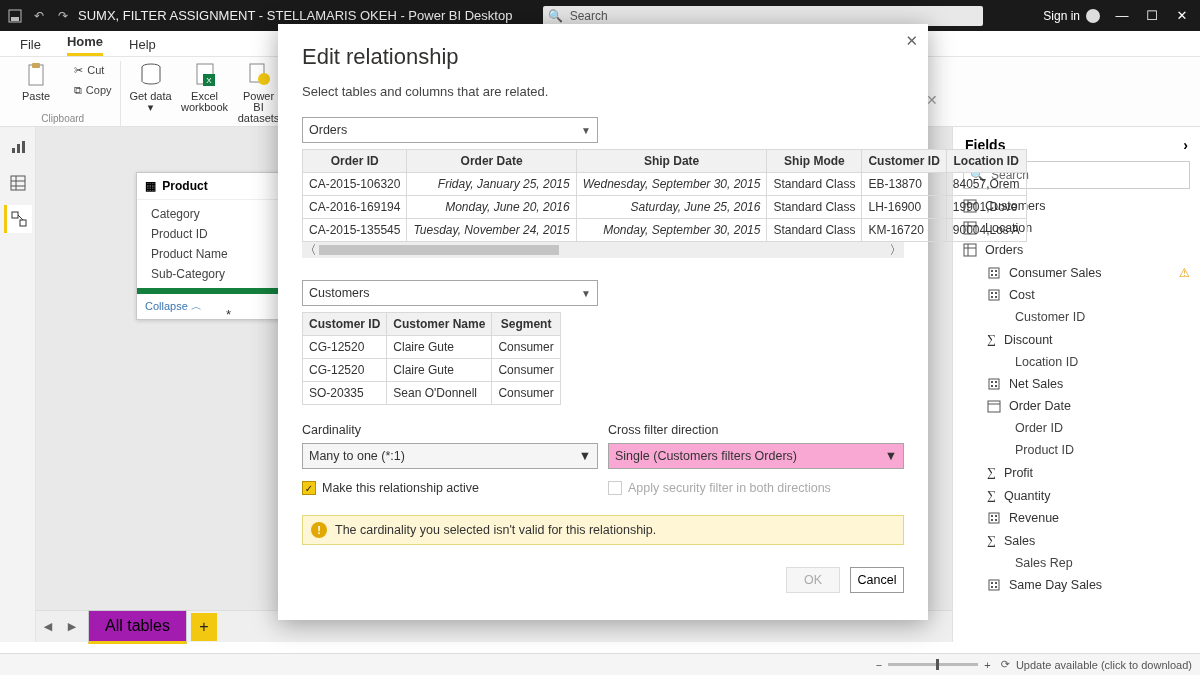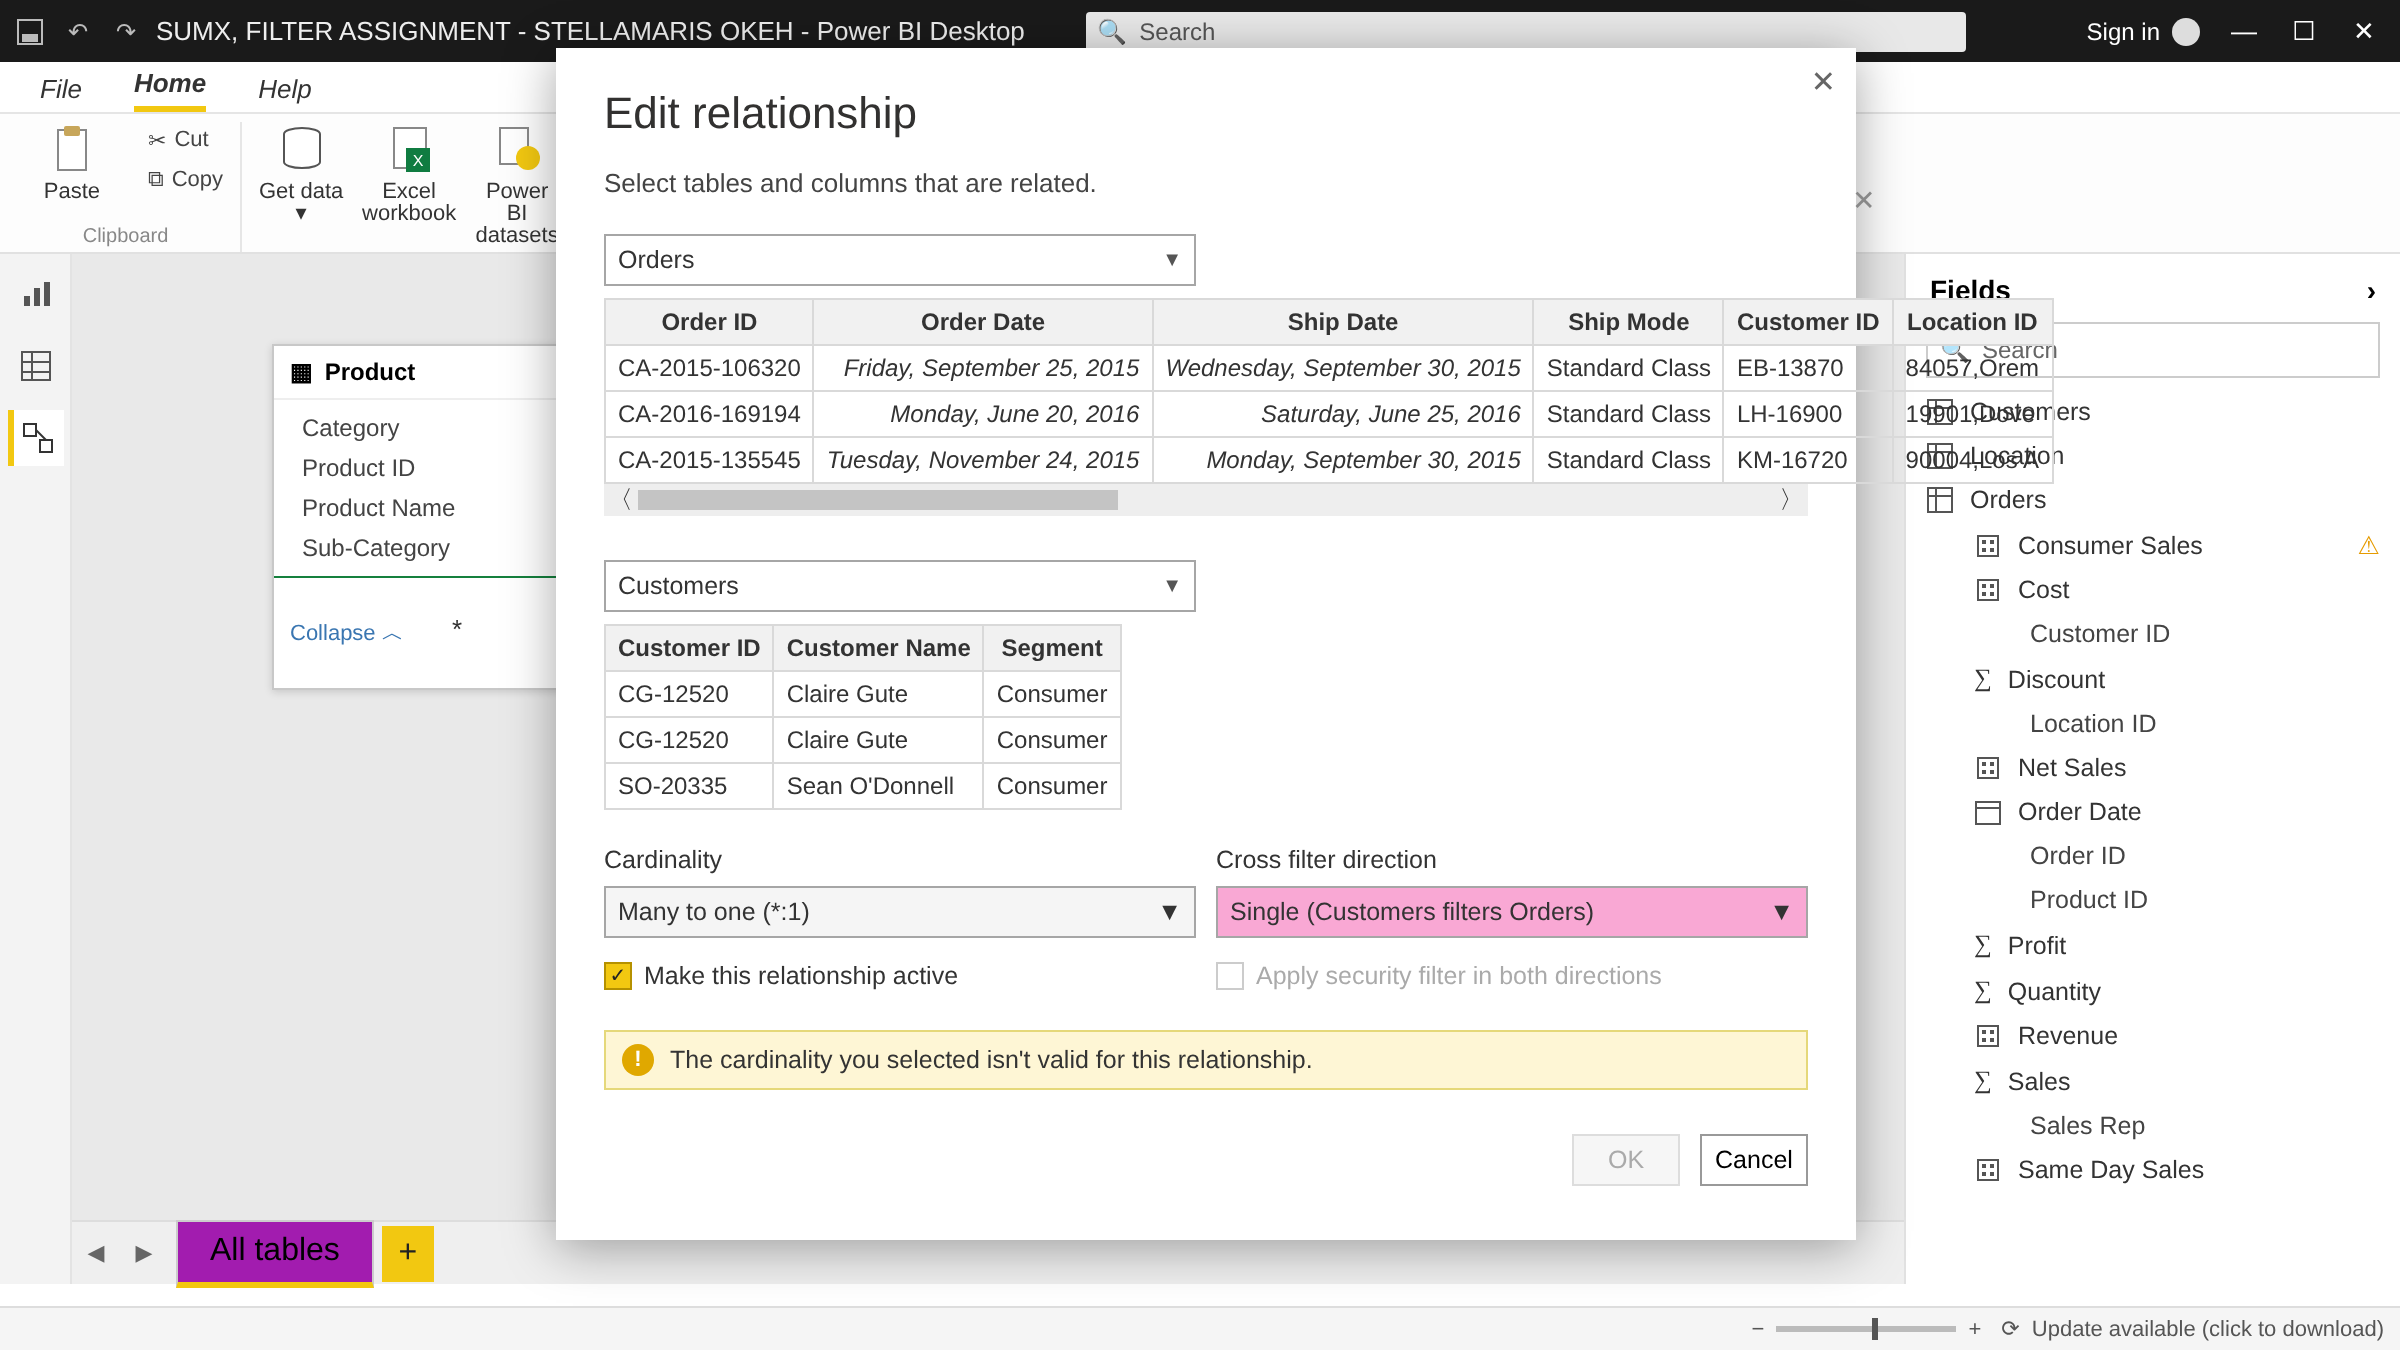--- a/index.html
+++ b/index.html
@@ -6,21 +6,21 @@
   html, body { width: 1200px; height: 675px; overflow: hidden; background: #fff; }
   .titlebar { background: #1a1a1a; color: #fff; height: 31px; display: flex; align-items: center; font-size: 12px; }
   .titlebar .qat { display: flex; gap: 6px; padding: 0 6px; }
   .titlebar .qat span { width:18px; height:18px; display:inline-flex; align-items:center; justify-content:center; color:#bbb; }
   .titlebar .title { color: #eee; font-size: 13px; }
   .titlebar .search { margin-left: auto; margin-right: auto; width: 440px; height:20px; background: #e8e8e8; border-radius: 2px; color:#555; display:flex; align-items:center; padding:0 6px; font-size:12px; gap:6px;}
   .titlebar .right { margin-left:auto; display:flex; align-items:center; gap:14px; padding-right:10px;}
   .titlebar .right .signin { display:flex; align-items:center; gap:6px; font-size:12px;}
   .titlebar .right .circle{ width:14px;height:14px;border-radius:50%;background:#ddd;}
   .titlebar .winbtn{ width:16px; text-align:center; color:#fff; font-size:13px;}
-  .menubar { height:26px; display:flex; align-items:flex-end; gap:26px; padding:0 20px; border-bottom:1px solid #e5e5e5; font-size:13px;font-style:italic;}
+  .menubar { height:26px; display:flex; align-items:flex-end; gap:26px; padding:0 20px; border-bottom:1px solid #e5e5e5; font-size:13px;}
   .menubar .tab{ padding-bottom:4px; color:#333; }
   .menubar .tab.active{ font-weight:600; border-bottom:3px solid #f2c811; }
   .ribbon { height:70px; border-bottom:1px solid #e1e1e1; display:flex; padding:4px 6px 0 6px; font-size:11px; color:#333; background:#fdfdfd;}
   .ribbon .group{ display:flex; flex-direction:column; align-items:center; padding:0 8px; border-right:1px solid #e6e6e6;}
   .ribbon .group:last-child{border-right:none;}
   .ribbon .btns{ display:flex; gap:10px; }
   .ribbon .rbtn{ display:flex; flex-direction:column; align-items:center; width:44px; }
   .ribbon .rbtn .ic{ width:28px; height:28px; display:flex; align-items:center; justify-content:center; }
   .ribbon .rbtn .lbl{ text-align:center; line-height:11px; margin-top:2px;}
   .ribbon .small{ display:flex; flex-direction:column; gap:2px; margin-left:6px;}
@@ -28,21 +28,21 @@
   .ribbon .gname{ font-size:10px; color:#888; margin-top:auto; padding-bottom:2px;}
   .workspace{ position:absolute; top:127px; bottom:33px; left:0; right:0; display:flex; }
   .leftrail{ width:36px; background:#f3f3f3; border-right:1px solid #e3e3e3; display:flex; flex-direction:column; align-items:center; padding-top:6px; gap:8px;}
   .leftrail .vbtn{ width:28px;height:28px;display:flex;align-items:center;justify-content:center;color:#444;}
   .leftrail .vbtn.active{ background:#fff; border-left:3px solid #f2c811; }
   .canvas{ flex:1; background:#e9e9e9; position:relative; }
   .product-card{ position:absolute; left:100px; top:45px; width:150px; background:#fff; border:1px solid #c8c8c8; box-shadow:0 1px 4px rgba(0,0,0,.15); font-size:12px;}
   .product-card .hdr{ display:flex; align-items:center; gap:6px; padding:6px 8px; border-bottom:1px solid #eee; font-weight:600;}
   .product-card .flds{ padding:4px 0;}
   .product-card .flds div{ padding:3px 14px; color:#444;}
-  .product-card .collapse{ color:#3a76b1; font-size:11px; padding:20px 8px; border-top:1px solid #15803d;}
+  .product-card .collapse{ color:#3a76b1; font-size:11px; padding:5px 8px; border-top:6px solid #15803d;}
   .star{ position:absolute; left:190px; top:180px; font-size:13px; color:#333;}
   .tabsbar{ position:absolute; left:36px; bottom:0; right:248px; height:32px; background:#efefef; border-top:1px solid #ddd; display:flex; align-items:center;}
   .tabsbar .arrow{ width:24px; text-align:center; color:#666; font-size:11px;}
   .tabsbar .tab{ background:#a21caf; border:1px solid #ccc; border-bottom:none; padding:6px 16px; font-size:16px; margin-left:4px; border-bottom:3px solid #f2c811;}
   .tabsbar .add{ width:26px;height:28px;background:#f2c811;color:#222;display:flex;align-items:center;justify-content:center;margin-left:4px;font-size:16px;}
   .fields{ width:248px; border-left:1px solid #e1e1e1; background:#fff; display:flex; flex-direction:column;}
   .fields .head{ display:flex; align-items:center; justify-content:space-between; padding:10px 12px 8px; font-weight:600; font-size:14px;}
   .fields .search{ margin:0 10px 6px; height:28px; border:1px solid #ccc; display:flex; align-items:center; padding:0 6px; font-size:12px; color:#666; gap:6px;}
   .fields .tree{ overflow:auto; font-size:12.5px; }
   .fields .node{ display:flex; align-items:center; gap:8px; padding:4px 10px; color:#333;}
@@ -412,21 +412,21 @@
         <tr>
           <th>Order ID</th>
           <th>Order Date</th>
           <th>Ship Date</th>
           <th>Ship Mode</th>
           <th>Customer ID</th>
           <th>Location ID</th>
         </tr>
         <tr>
           <td>CA-2015-106320</td>
-          <td class="italic">Friday, September 25, 2015</td>
+          <td class="italic">Friday, January 25, 2015</td>
           <td class="italic">Wednesday, September 30, 2015</td>
           <td>Standard Class</td>
           <td>EB-13870</td>
           <td>84057,Orem</td>
         </tr>
         <tr>
           <td>CA-2016-169194</td>
           <td class="italic">Monday, June 20, 2016</td>
           <td class="italic">Saturday, June 25, 2016</td>
           <td>Standard Class</td>

